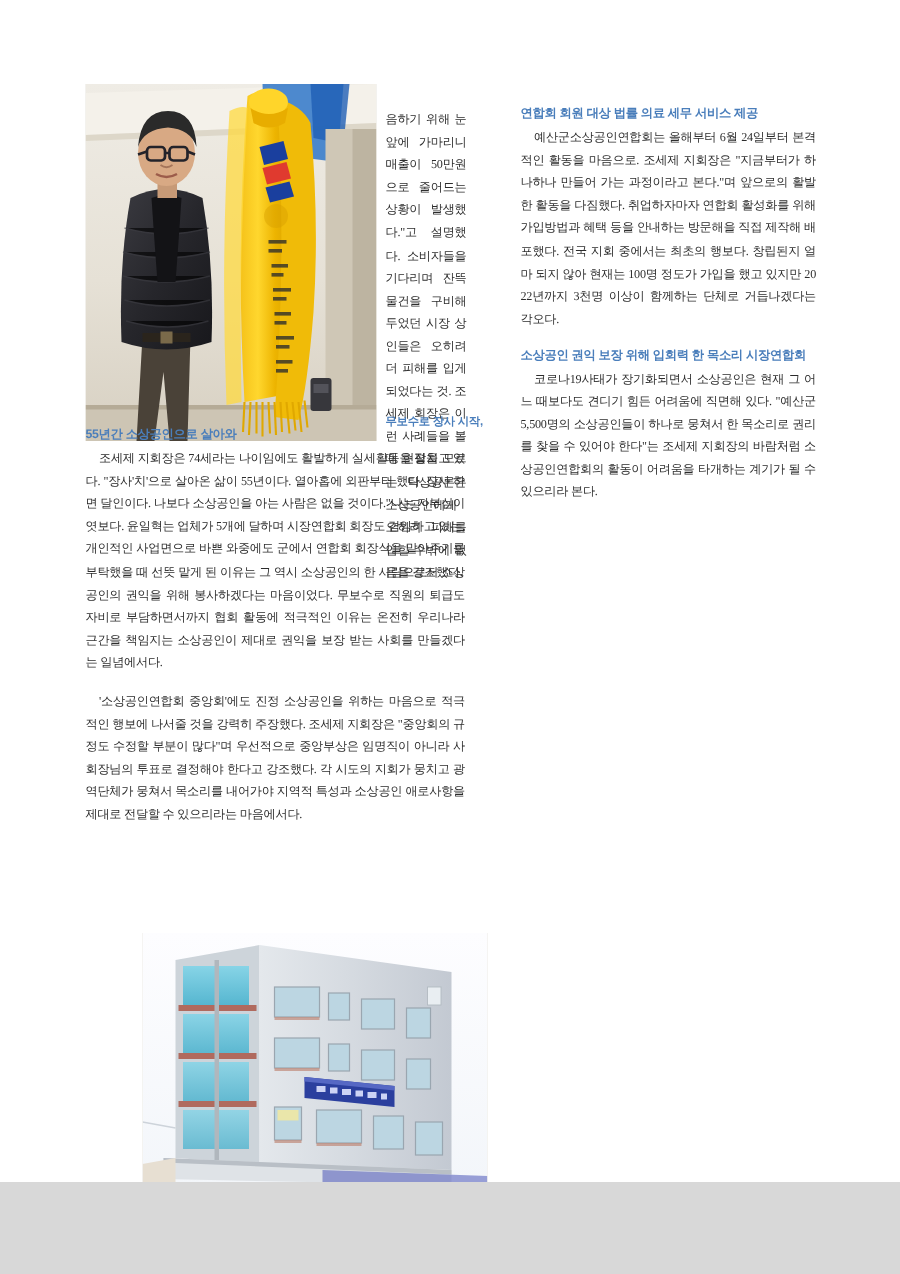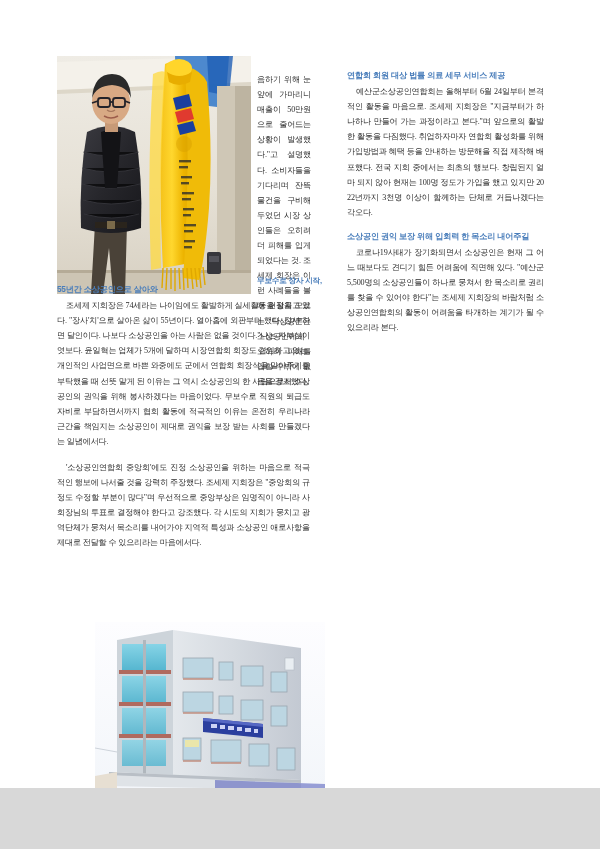--- a/index.html
+++ b/index.html
@@ -323,19 +323,19 @@
 
       <path d="M0 154 L22 150 L22 168 L0 168 Z" fill="#e7dfd2"></path>
 
       <path d="M0 126 L22 130" stroke="#cdd3da" stroke-width="1"></path>
     </svg>
   </div>
 
   <div id="right-flow">
     <h2 class="heading">연합회 회원 대상 법률 의료 세무 서비스 제공</h2>
     <p class="para">예산군소상공인연합회는 올해부터 6월 24일부터 본격적인 활동을 마음으로. 조세제 지회장은 "지금부터가 하나하나 만들어 가는 과정이라고 본다."며 앞으로의 활발한 활동을 다짐했다. 취업하자마자 연합회 활성화를 위해 가입방법과 혜택 등을 안내하는 방문해을 직접 제작해 배포했다. 전국 지회 중에서는 최초의 행보다. 창립된지 얼마 되지 않아 현재는 100명 정도가 가입을 했고 있지만 2022년까지 3천명 이상이 함께하는 단체로 거듭나겠다는 각오다.</p>
-    <h2 class="heading">소상공인 권익 보장 위해 입회력 한 목소리 내어주길</h2>
+    <h2 class="heading">소상공인 권익 보장 위해 입회력 한 목소리 시장연합회</h2>
     <p class="para">코로나19사태가 장기화되면서 소상공인은 현재 그 어느 때보다도 견디기 힘든 어려움에 직면해 있다. "예산군 5,500명의 소상공인들이 하나로 뭉쳐서 한 목소리로 권리를 찾을 수 있어야 한다"는 조세제 지회장의 바람처럼 소상공인연합회의 활동이 어려움을 타개하는 계기가 될 수 있으리라 본다.</p>
   </div>
 
   <div id="page-number">101</div>
 
 </div>
 
 </body></html>

